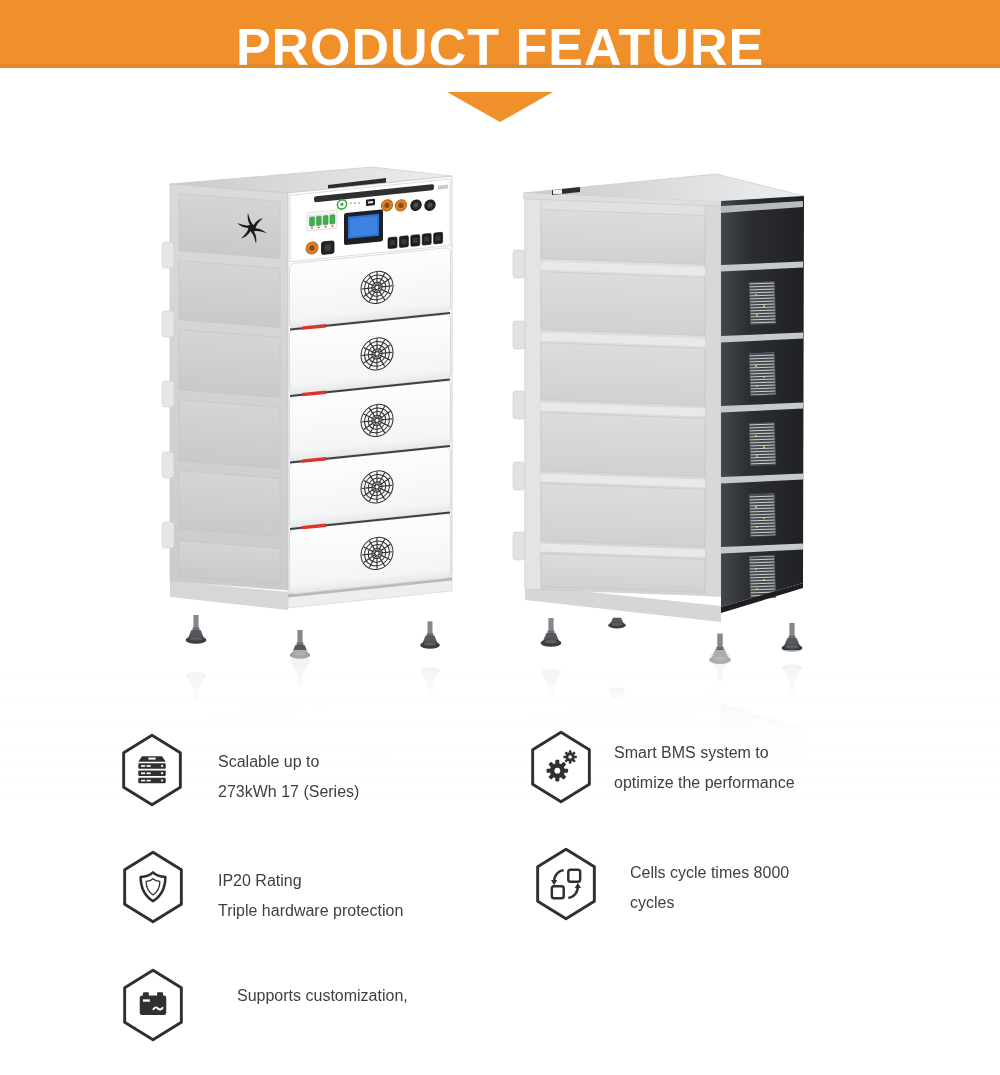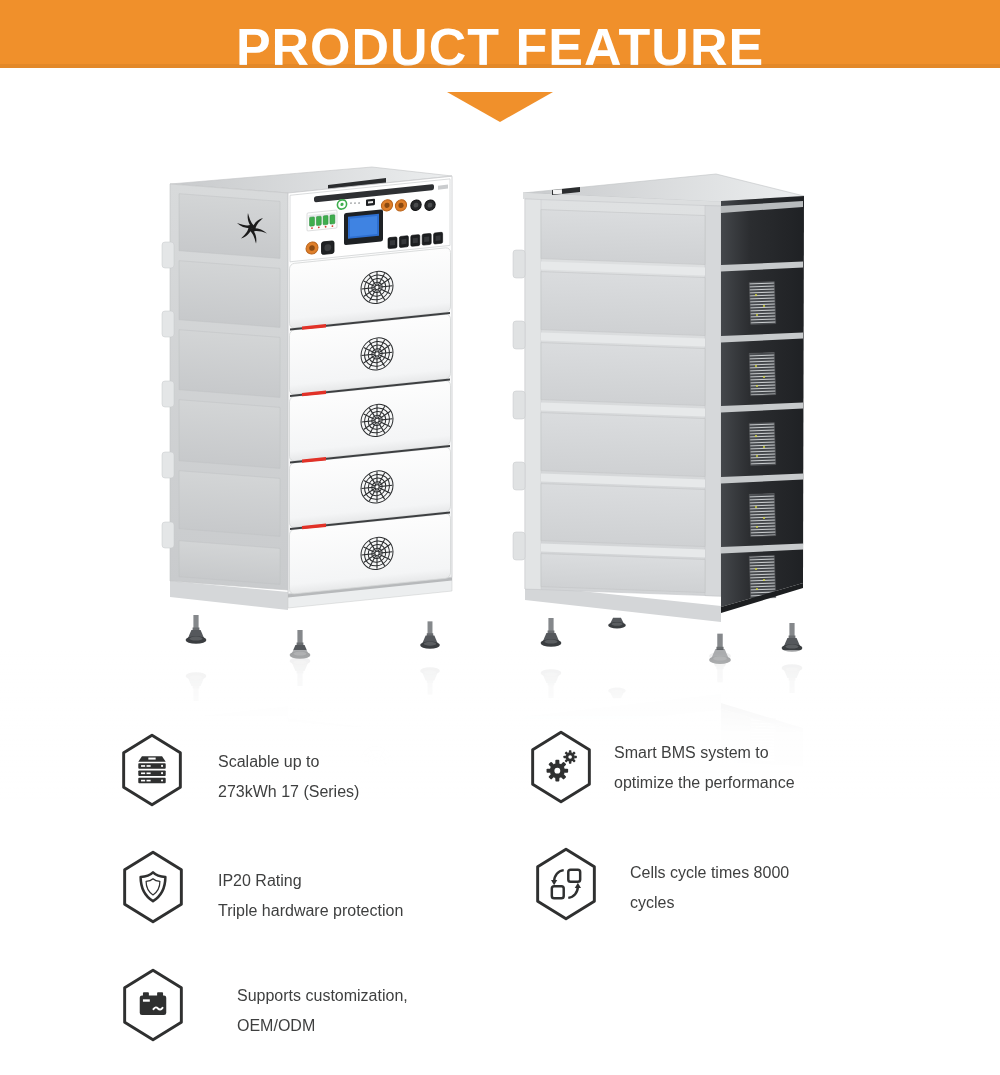--- a/index.html
+++ b/index.html
@@ -453,16 +453,15 @@
     <g fill="#2F3030">
       <rect x="-11" y="-14" width="6.5" height="5" rx="1"></rect>
       <rect x="4.5" y="-14" width="6.5" height="5" rx="1"></rect>
       <rect x="-14.5" y="-10.5" width="29" height="21.5" rx="2.5"></rect>
     </g>
     <rect x="-11" y="-6.2" width="7.5" height="2.6" fill="#ffffff"></rect>
     <path d="M0.5,4.5 q2.4,-3.4 4.9,-0.7 q2.5,2.7 5,-0.7" fill="none" stroke="#ffffff" stroke-width="2.1" stroke-linecap="round"></path>
   </svg>
   <div class="feature-text ft4">
     <div>Supports customization,</div>
-    <div>OEM/ODM</div>
   </div>
 
 </div>
 
 </body></html>

